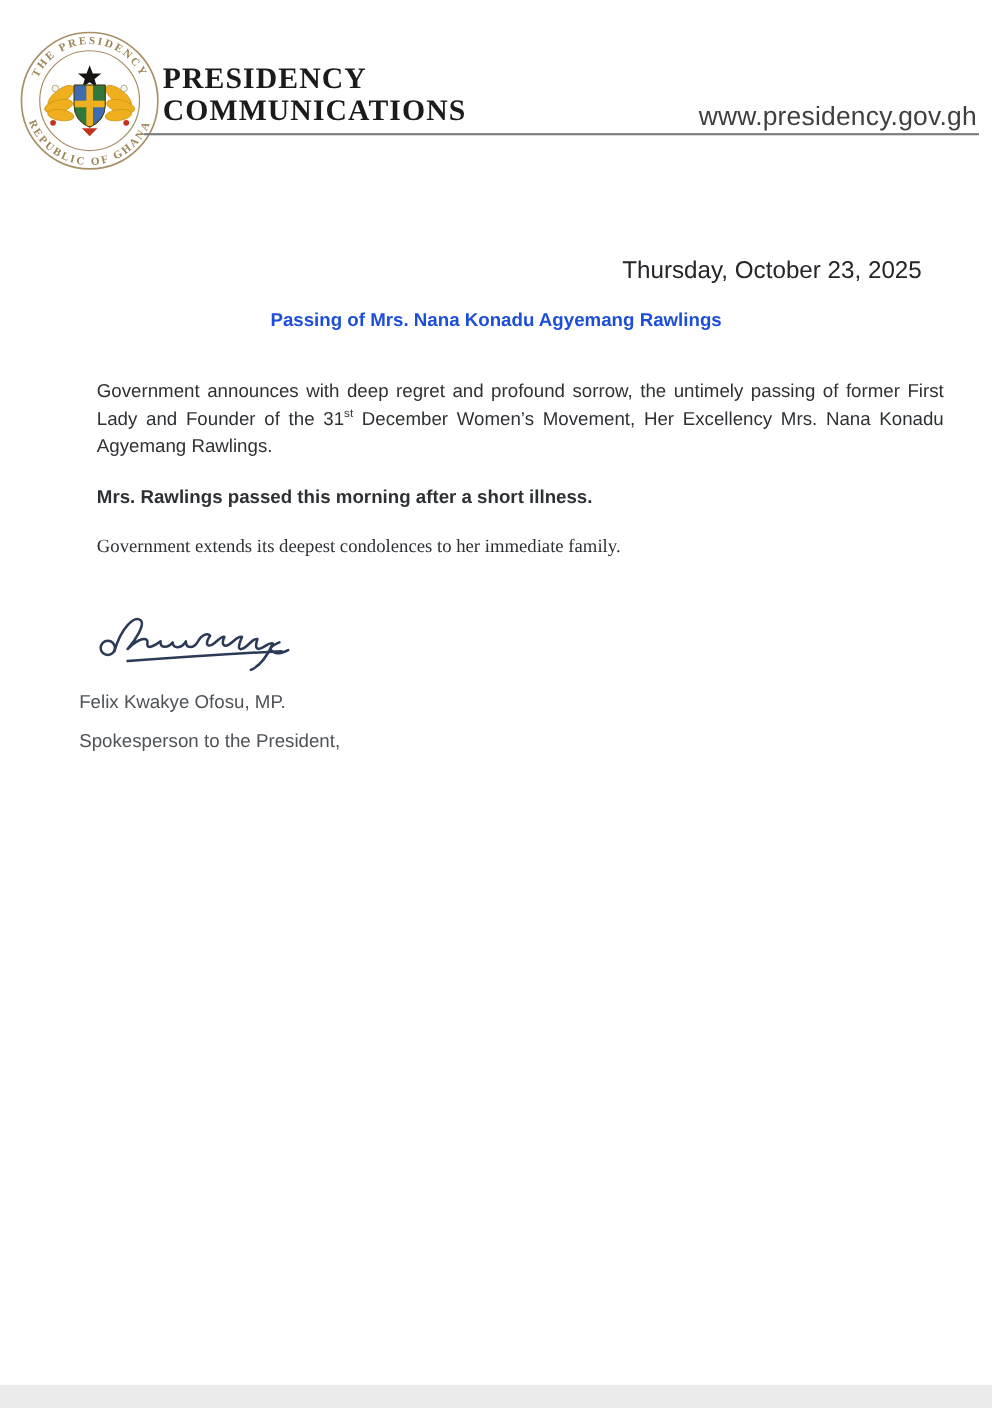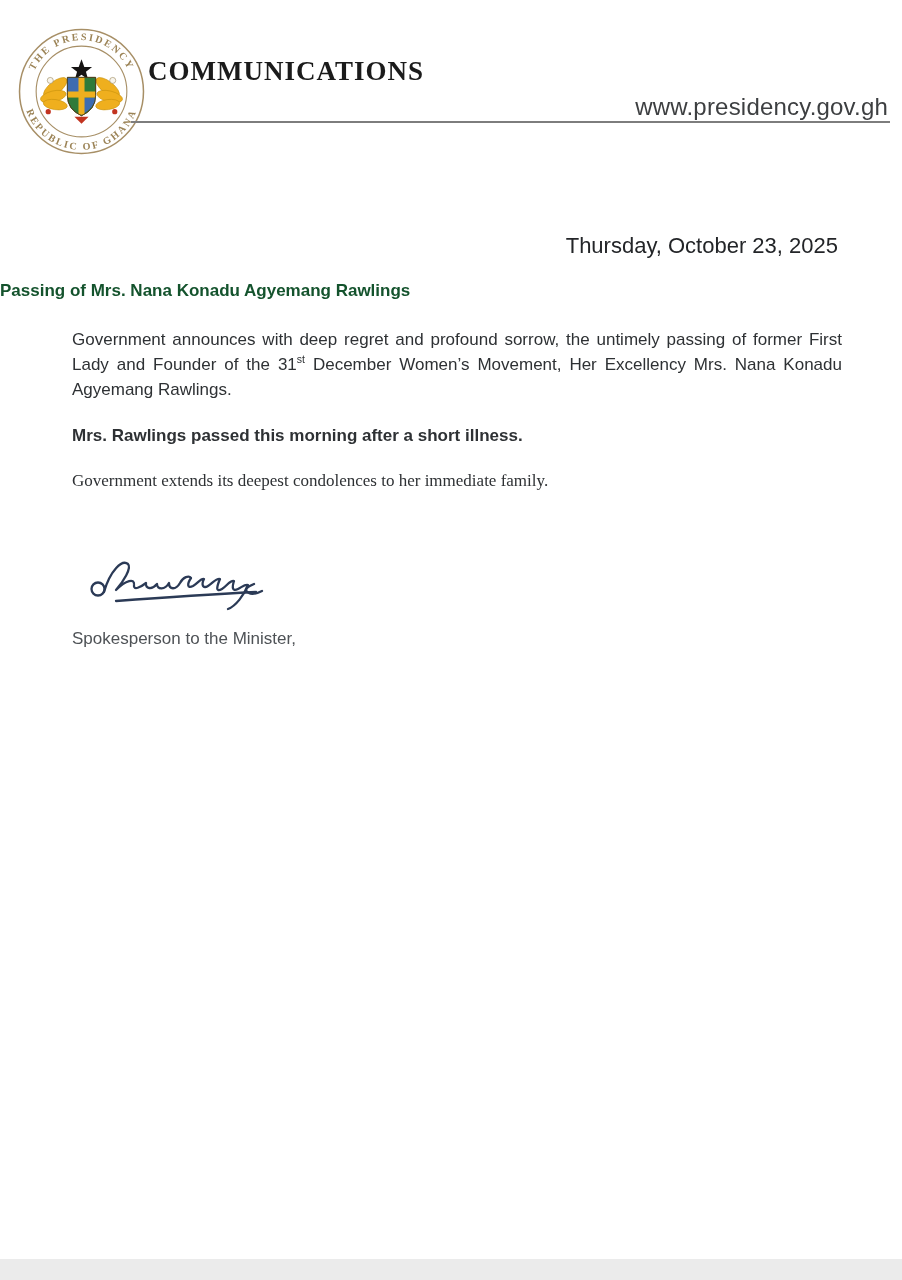--- a/index.html
+++ b/index.html
@@ -42,28 +42,28 @@
     background:#7d7d7d;
   }
 
   
   .date-line {
     position:absolute; top:233px; right:64px;
     font-size:22px; color:#232528;
   }
   .doc-title {
     position:absolute; top:281px; left:0; width:100%;
-    text-align:left;
-    font-size:17px; font-weight:bold; color:#14532d;
+    text-align:center;
+    font-size:17px; font-weight:bold; color:#1d4ed8;
     margin:0;
   }
   .para {
     position:absolute; left:72px; width:770px;
     font-size:17px; line-height:25px;
-    margin:0; color:#2e3134;
+    margin:16px; color:#2e3134;
   }
   .para-1 { top:327px; text-align:justify; }
   .para-2 { top:423px;font-weight:bold; }
   .para-3 { top:468px;font-family:Liberation Serif, serif; }
   .para sup { font-size:0.62em; line-height:0; }
 
   
   .signature-svg {
     position:absolute; left:86px; top:551px;
     width:192px; height:64px;
@@ -121,20 +121,21 @@
           <path d="M66,70 L78,70 L78,68 Q78,80 64,87 L66,84 Z" fill="#3e6cb0" stroke="none"></path>
           <rect x="61" y="50" width="6" height="37" fill="#efaf1e" stroke="none"></rect>
           <rect x="50" y="64" width="28" height="6" fill="#efaf1e" stroke="none"></rect>
           <path d="M50,50 L78,50 L78,68 Q78,82 64,88 Q50,82 50,68 Z" fill="none"></path>
         </g>
         <path d="M57,89 L71,89 L64,96 Z" fill="#c23420"></path>
       </g>
     </svg>
 
     <div class="org-name">
+      <div>PRESIDENCY</div>
       <div>COMMUNICATIONS</div>
     </div>
 
     <div class="site-url">www.presidency.gov.gh</div>
 
     <div class="header-rule"></div>
   </header>
 
   <main>
 
@@ -159,19 +160,20 @@
                  C115,34 117,38 122,35 C127,32 130,27 134,28
                  C131,35 129,42 136,38 C141,35 144,29 148,30
                  C146,36 146,41 152,38 C156,36 159,33 162,34
                  C158,44 150,55 142,58"></path>
         <path d="M30,50 C70,47 130,43 170,41"></path>
         <path d="M168,33 C161,36 157,39 163,42 C166,44 172,42 176,40"></path>
       </g>
     </svg>
 
     <div class="sig-block">
-      <div>Spokesperson to the Minister,</div>
+      <div>Felix Kwakye Ofosu, MP.</div>
+      <div>Spokesperson to the President,</div>
     </div>
 
   </main>
 
   <div class="bottom-strip"></div>
 </div>
 
 </body></html>

